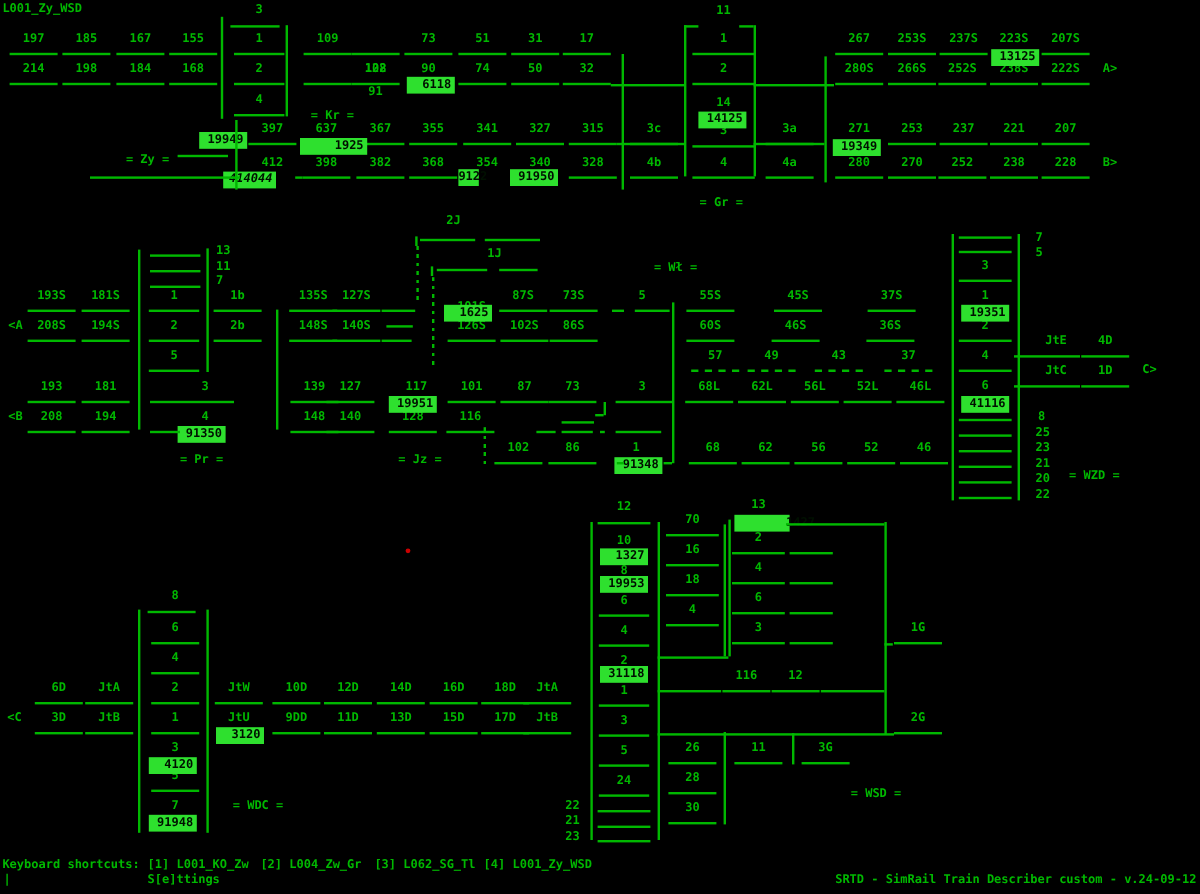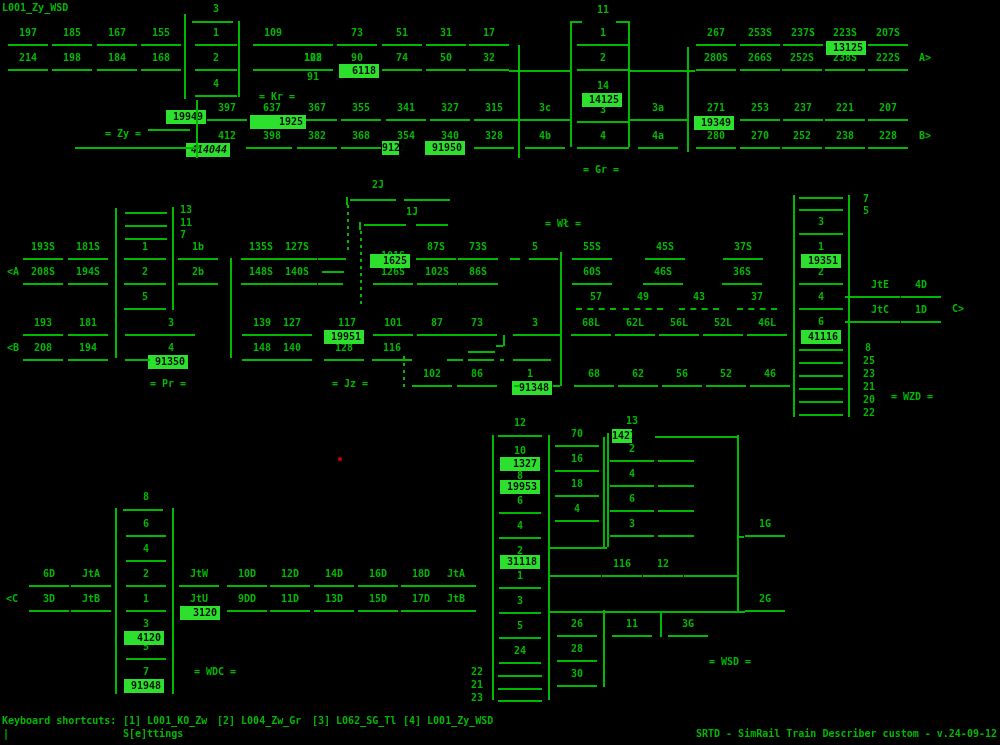--- a/index.html
+++ b/index.html
@@ -434,21 +434,21 @@
       <div class="blk" style="left: 186px; top: 143px; width: 44px; font-style: italic;">414044</div>
       <div class="blk" style="left: 370px; top: 254px; width: 40px;">1625</div>
       <div class="blk" style="left: 801px; top: 254px; width: 40px;">19351</div>
       <div class="blk" style="left: 324px; top: 330px; width: 40px;">19951</div>
       <div class="blk" style="left: 801px; top: 330px; width: 40px;">41116</div>
       <div class="blk" style="left: 148px; top: 355px; width: 40px;">91350</div>
       <div class="blk" style="left: 512px; top: 381px; width: 40px;">91348</div>
       <div class="blk" style="left: 500px; top: 457px; width: 40px;">1327</div>
       <div class="blk" style="left: 500px; top: 480px; width: 40px;">19953</div>
       <div class="blk" style="left: 500px; top: 555px; width: 40px;">31118</div>
-      <div class="blk" style="left: 612px; top: 429px; width: 20px;">1427</div>
+      <div class="blk" style="left: 612px; top: 429px; width: 20px; padding-left: 43px;">1427</div>
       <div class="blk" style="left: 124px; top: 631px; width: 40px;">4120</div>
       <div class="blk" style="left: 180px; top: 606px; width: 40px;">3120</div>
       <div class="blk" style="left: 124px; top: 679px; width: 40px;">91948</div>
       <div class="tln" style="left: 192px; top: 21px; width: 41px;"></div>
       <div class="tln" style="left: 570px; top: 21px; width: 12px;"></div>
       <div class="tln" style="left: 616px; top: 21px; width: 12px;"></div>
       <div class="tln" style="left: 509px; top: 70px; width: 61px;"></div>
       <div class="tln" style="left: 628px; top: 70px; width: 67px;"></div>
       <div class="tln" style="left: 514px; top: 119px; width: 56px;"></div>
       <div class="tln" style="left: 628px; top: 119px; width: 59px;"></div>

